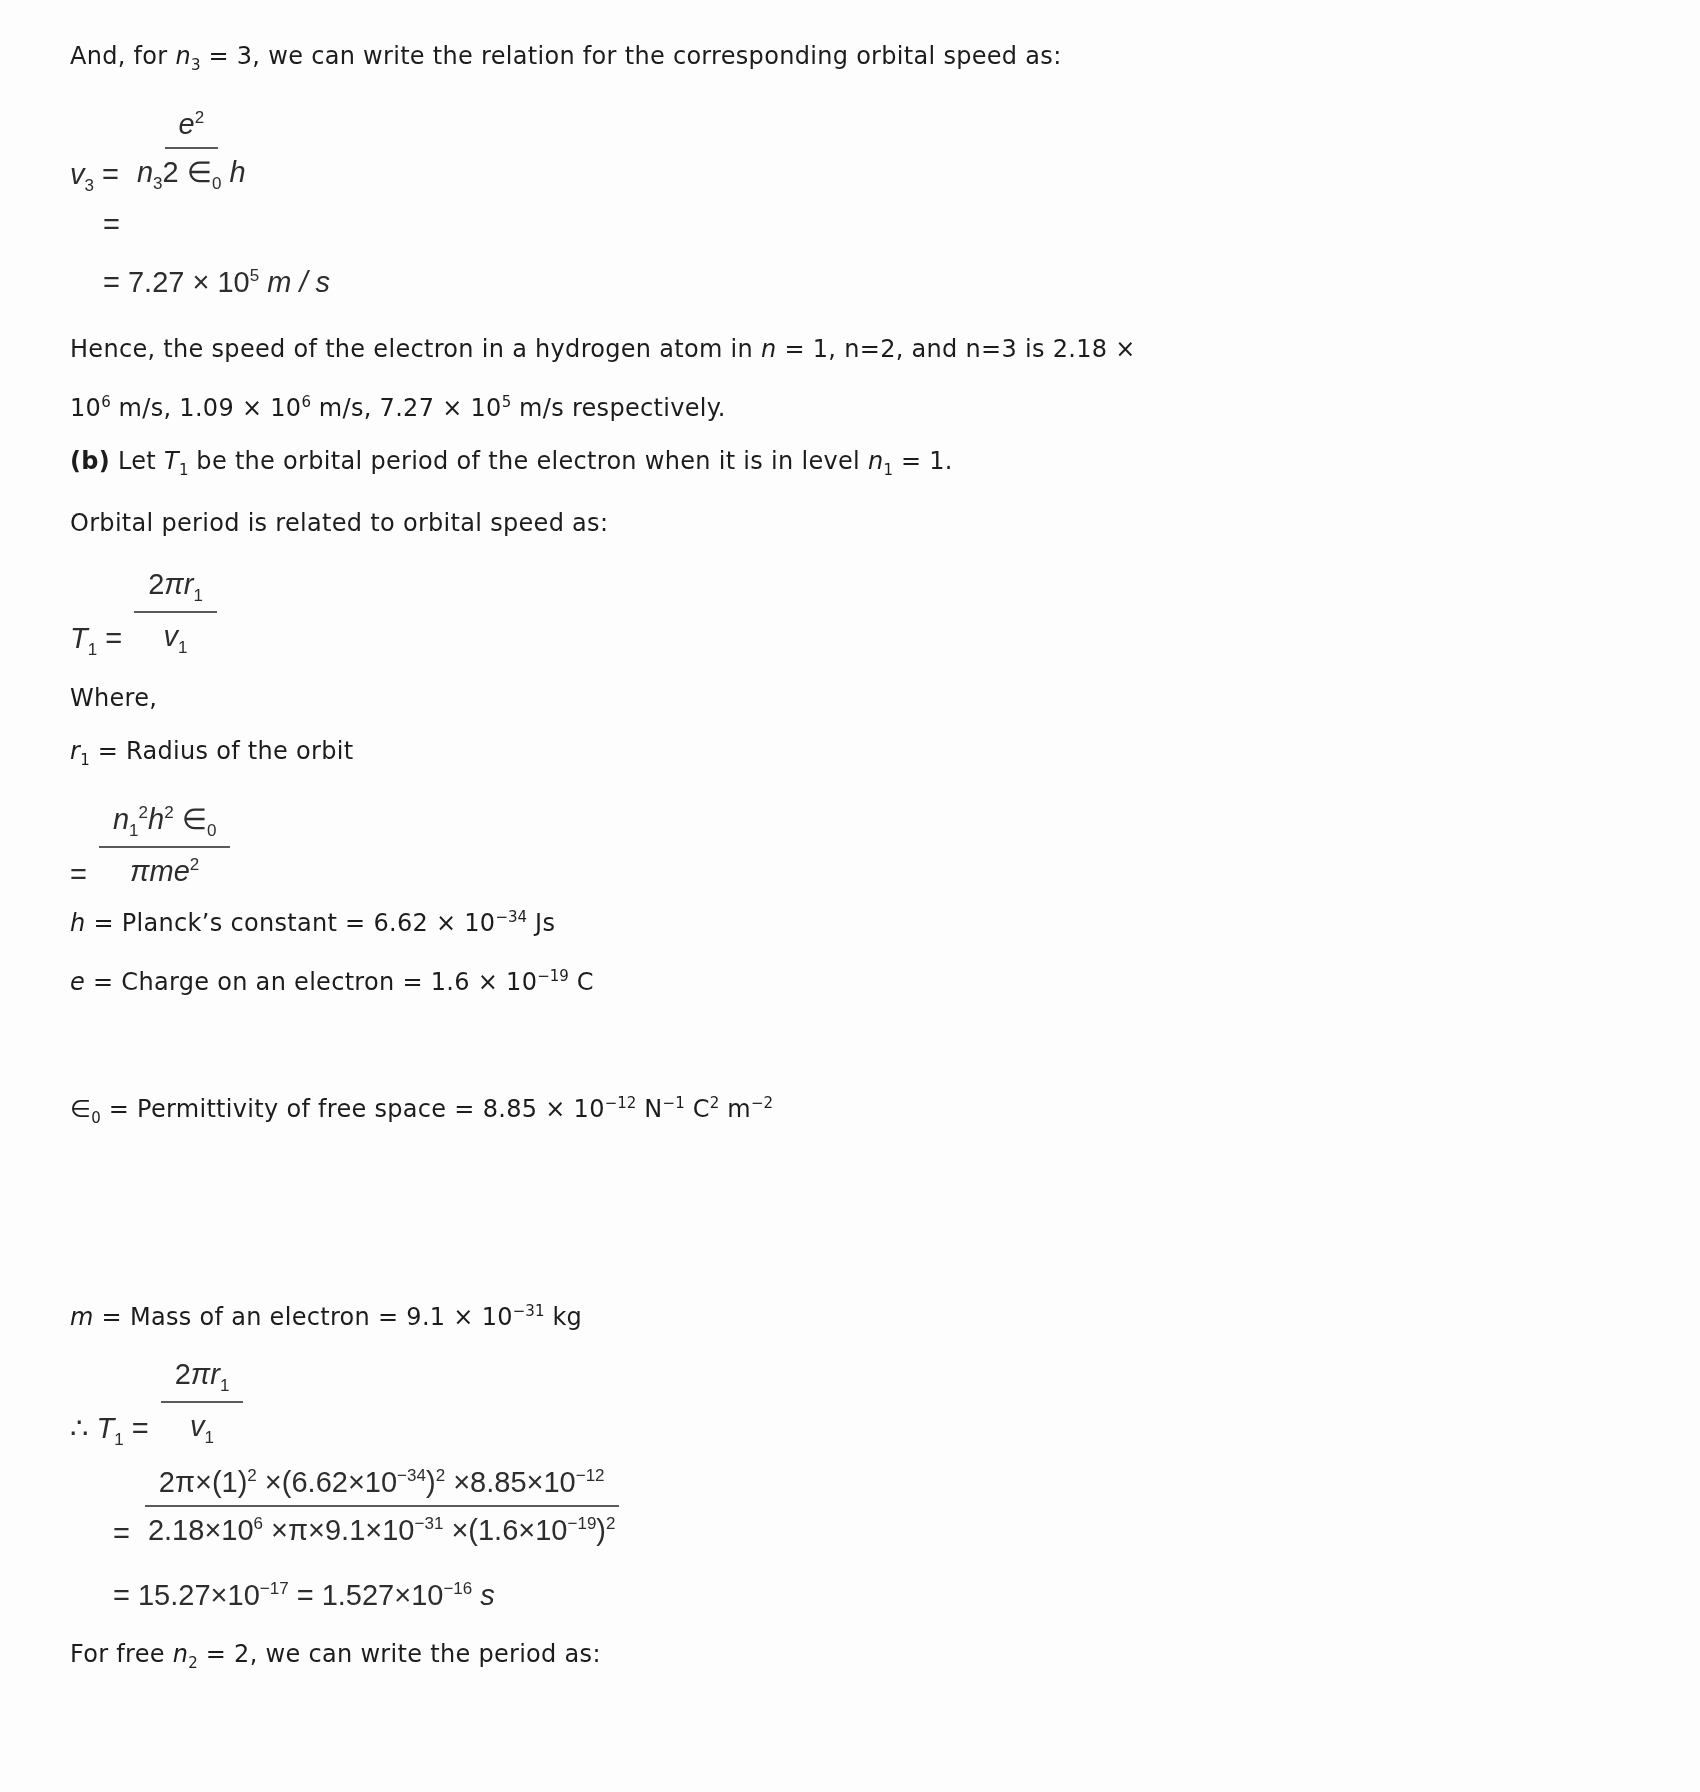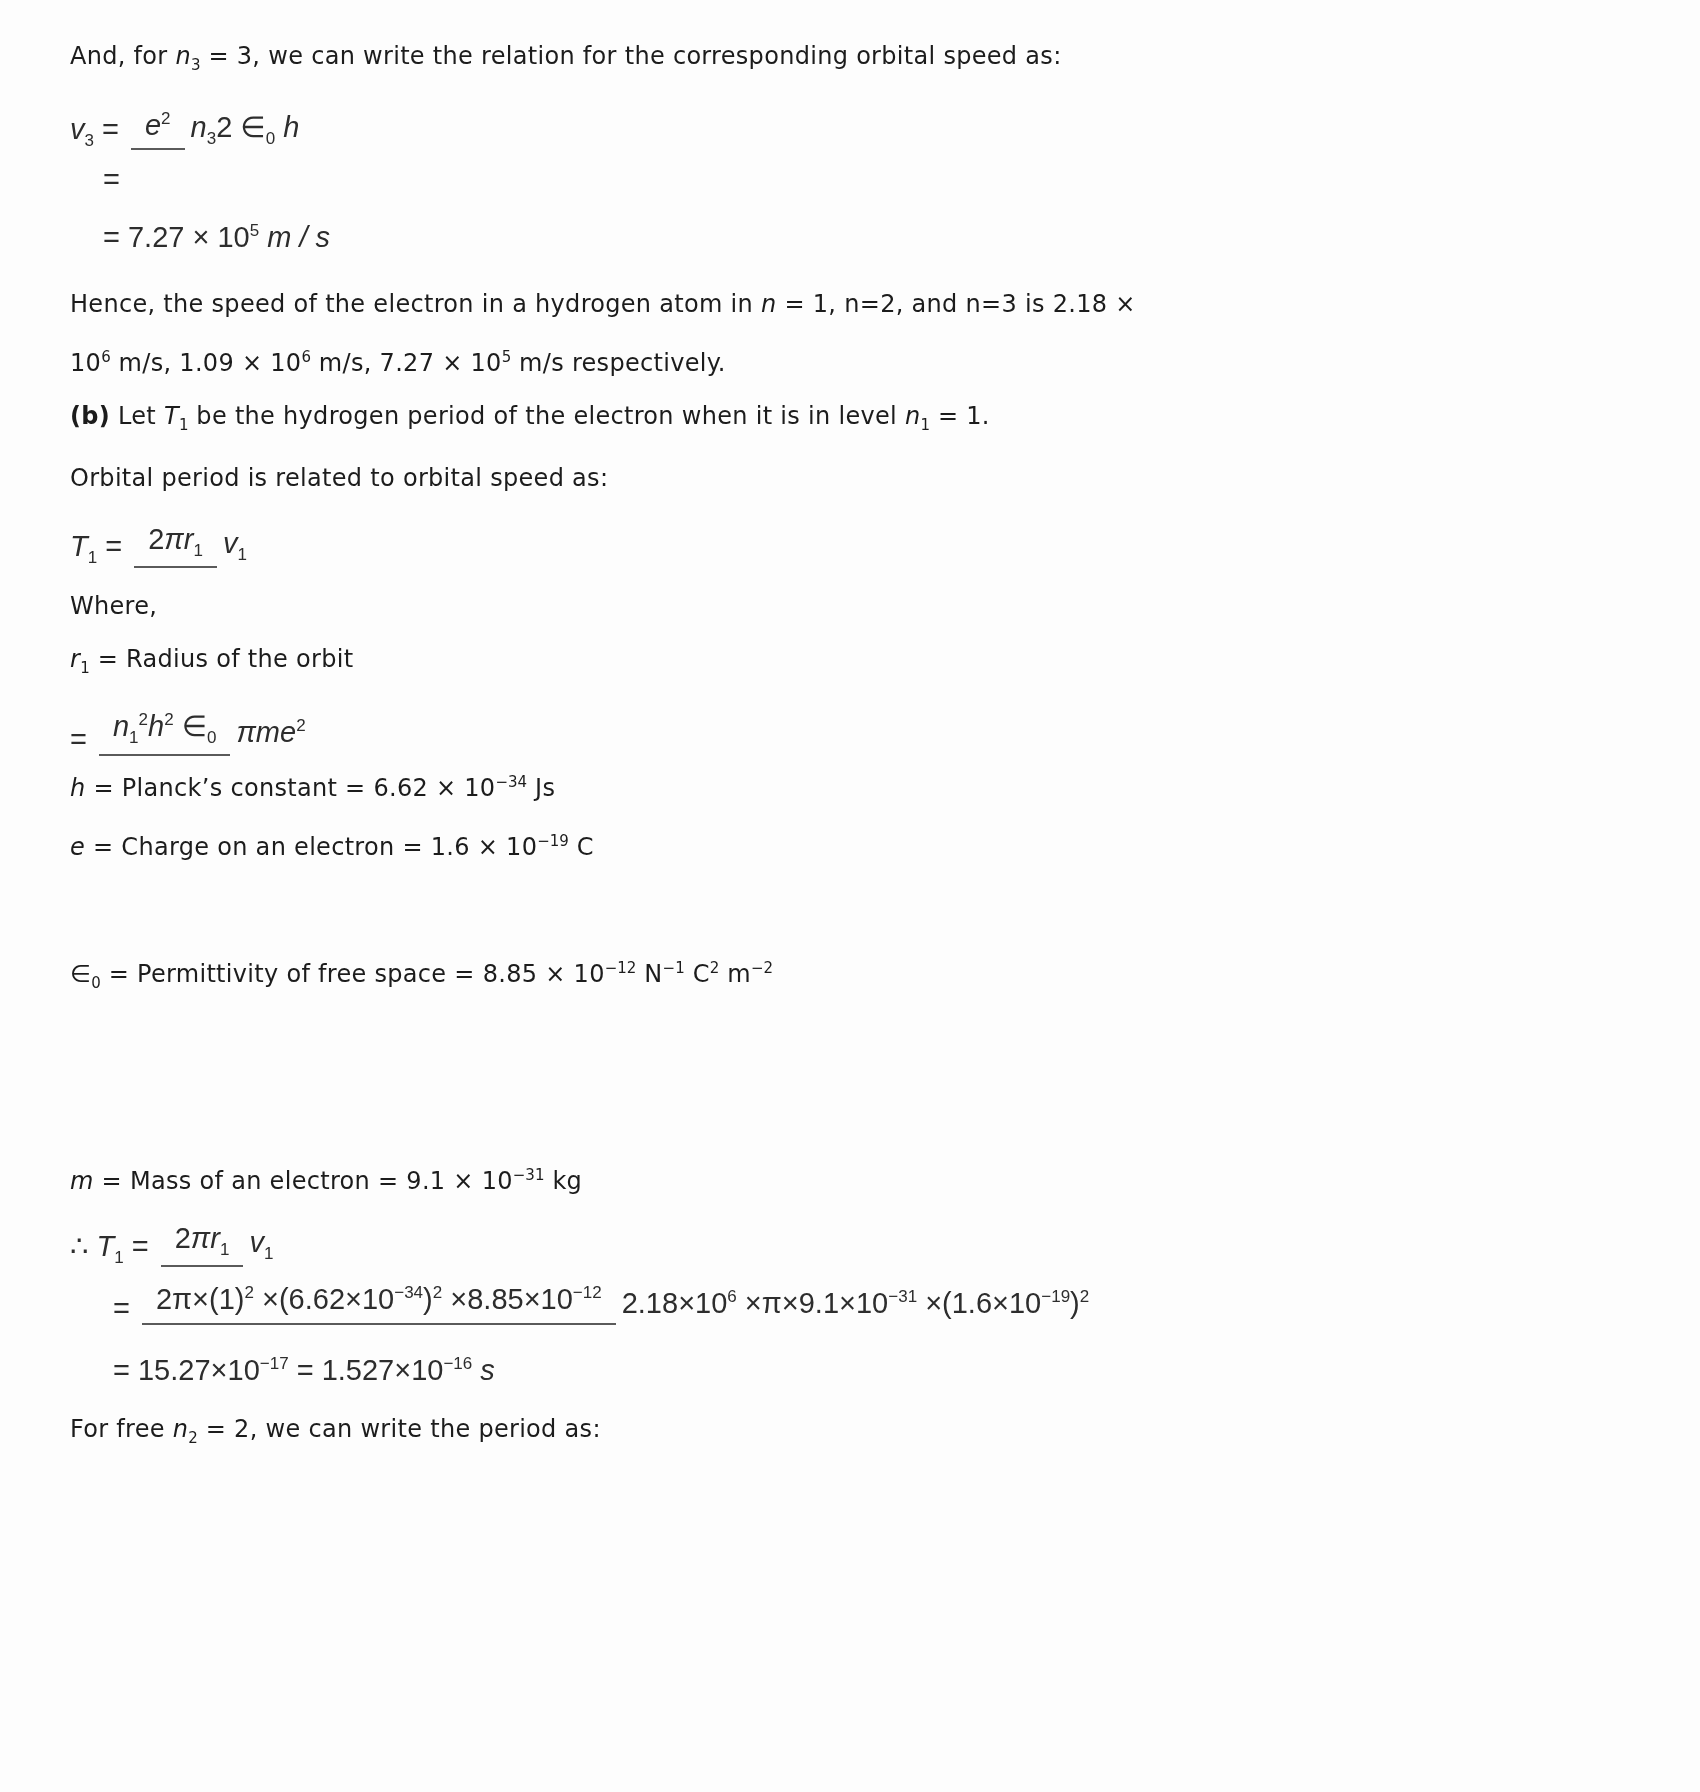--- a/index.html
+++ b/index.html
@@ -38,21 +38,21 @@
     display: flex;
     align-items: flex-end;
     white-space: nowrap;
   }
   .block.f .it { font-style: italic; }
   .block.f sub, .block.f sup { font-size: 17px; }
   .block.f .fpart { margin-right: 8px; }
 
   .frac {
     display: inline-flex;
-    flex-direction: row;
+    flex-direction: column;
     align-items: center;
     vertical-align: middle;
     margin: 0 4px;
   }
   .frac .num {
     padding: 2px 14px 5px;
     border-bottom: 2px solid #5a5a5a;
     line-height: 1.25;
   }
   .frac .den {
@@ -90,21 +90,21 @@
         </span>
       </div>
       <div class="block f">
         <span class="fpart"><span>=</span></span>
       </div>
       <div class="block f">
         <span class="fpart"><span>=  7.27 × 10</span><sup>5</sup><span> </span><span class="it">m / s</span></span>
       </div>
       <div class="block t"><span>Hence, the speed of the electron in a hydrogen atom in </span><span class="it">n</span><span> = 1, n=2, and n=3 is 2.18 ×</span></div>
       <div class="block t"><span>10</span><sup>6</sup><span> m/s, 1.09 × 10</span><sup>6</sup><span> m/s, 7.27 × 10</span><sup>5</sup><span> m/s respectively.</span></div>
-      <div class="block t"><span class="bd">(b)</span><span> Let </span><span class="it">T</span><sub>1</sub><span> be the hydrogen period of the electron when it is in level </span><span class="it">n</span><sub>1</sub><span> = 1.</span></div>
+      <div class="block t"><span class="bd">(b)</span><span> Let </span><span class="it">T</span><sub>1</sub><span> be the orbital period of the electron when it is in level </span><span class="it">n</span><sub>1</sub><span> = 1.</span></div>
       <div class="block t"><span>Orbital period is related to orbital speed as:</span></div>
       <div class="block f">
         <span class="fpart"><span class="it">T</span><sub>1</sub><span> = </span></span>
         <span class="frac">
           <span class="num"><span>2</span><span class="it">πr</span><sub>1</sub></span>
           <span class="den"><span class="it">v</span><sub>1</sub></span>
         </span>
       </div>
       <div class="block t"><span>Where,</span></div>
       <div class="block t"><span class="it">r</span><sub>1</sub><span> = Radius of the orbit</span></div>

